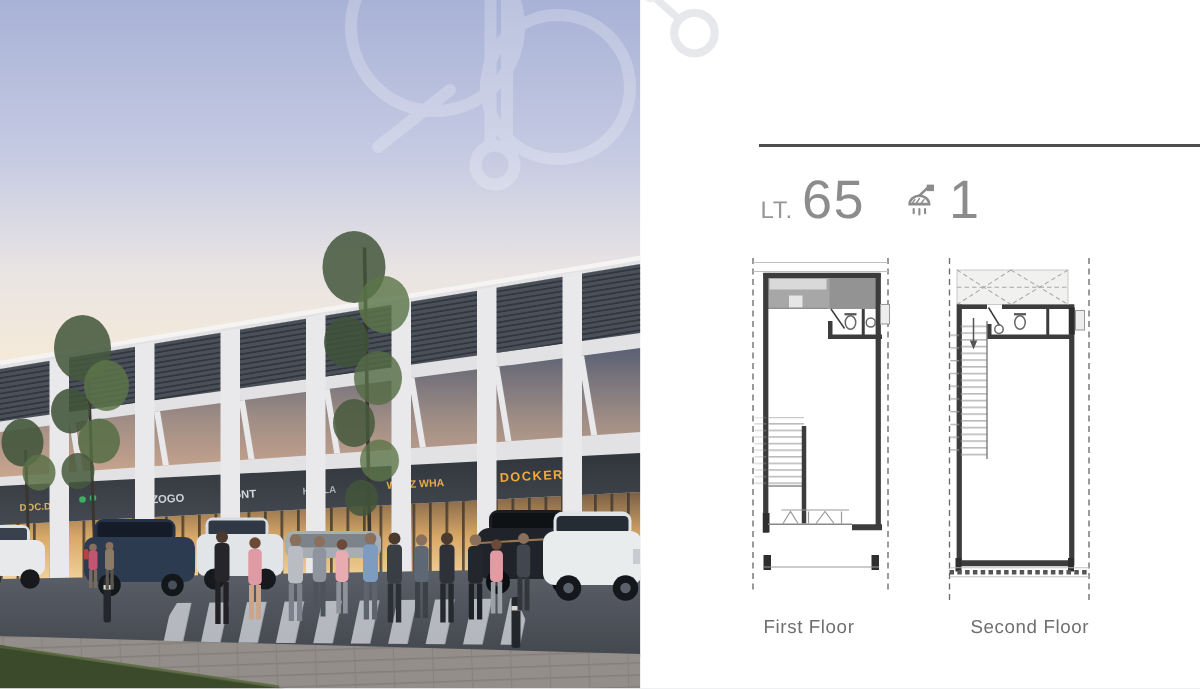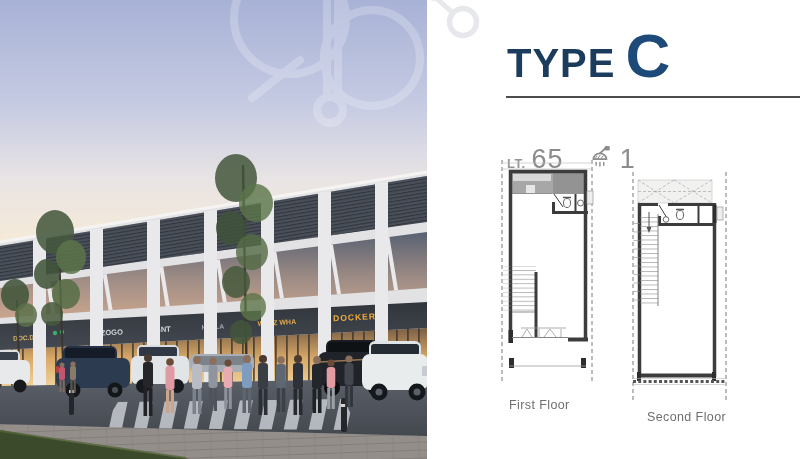--- a/index.html
+++ b/index.html
@@ -8,25 +8,25 @@
   .photo{position:absolute;left:0;top:0;width:427px;height:459px;}
   .panel{position:absolute;left:427px;top:0;width:373px;height:459px;background:#fff;}
   .ring-deco{position:absolute;left:-3px;top:-6px;}
   .title{position:absolute;left:80px;top:20px;display:flex;align-items:baseline;gap:10px;}
   .title-prefix{font-size:40px;font-weight:700;letter-spacing:1px;color:var(--navy,#1c3c5e);}
   .title-letter{font-size:62px;font-weight:700;color:var(--title_letter,#1d4a78);}
   .divider{position:absolute;left:79px;top:96px;right:0;height:2px;background:var(--divider,#4d4d4d);}
   .specs{position:absolute;left:80px;top:112px;display:flex;align-items:baseline;gap:24px;
          color:var(--spec,#8c8c8c);}
   .spec{display:flex;align-items:baseline;gap:6px;}
-  .spec-label{font-size:13px;font-weight:700;letter-spacing:.5px;color:#979797;}
-  .spec-value{font-size:27px;font-weight:400;letter-spacing:1px;color:#8c8c8c;margin-top:32px;}
+  .spec-label{font-size:16px;font-weight:400;letter-spacing:.5px;color:#979797;}
+  .spec-value{font-size:36px;font-weight:400;letter-spacing:1px;color:#8c8c8c;}
   .spec-icon{position:relative;top:3px;}
   .plan{position:absolute;width:112px;}
-  .plan-1{left:69px;top:160px;}
+  .plan-1{left:69px;top:172px;}
   .plan-2{left:197px;top:172px;text-align:center;}
   .plan-label{margin-top:2px;padding-left:13px;font-size:12.5px;letter-spacing:.4px;
               color:var(--plan_label,#6f6f6f);}
 </style>
 </head>
 <body>
 
 <div class="stage">
 
   <svg class="photo" viewBox="0 0 427 459" width="427" height="459">
@@ -309,24 +309,20 @@
   </svg>
 
   <div class="panel">
 
     <svg class="ring-deco" width="70" height="56" viewBox="0 0 70 56">
       <line x1="29" y1="19" x2="11" y2="3" stroke="#e7e8eb" stroke-width="5"></line>
       <circle cx="10" cy="2" r="5.5" fill="#eceef1"></circle>
       <circle cx="39" cy="28" r="13.5" fill="none" stroke="#e7e8eb" stroke-width="5.5"></circle>
     </svg>
 
-    <div class="title">
-      <span class="title-prefix">TYPE</span>
-      <span class="title-letter">C</span>
-    </div>
 
     <div class="divider"></div>
 
     <div class="specs">
       <span class="spec">
         <span class="spec-label">LT.</span>
         <span class="spec-value">65</span>
       </span>
       <span class="spec">
         <svg class="spec-icon" width="26" height="26" viewBox="0 0 24 24">

